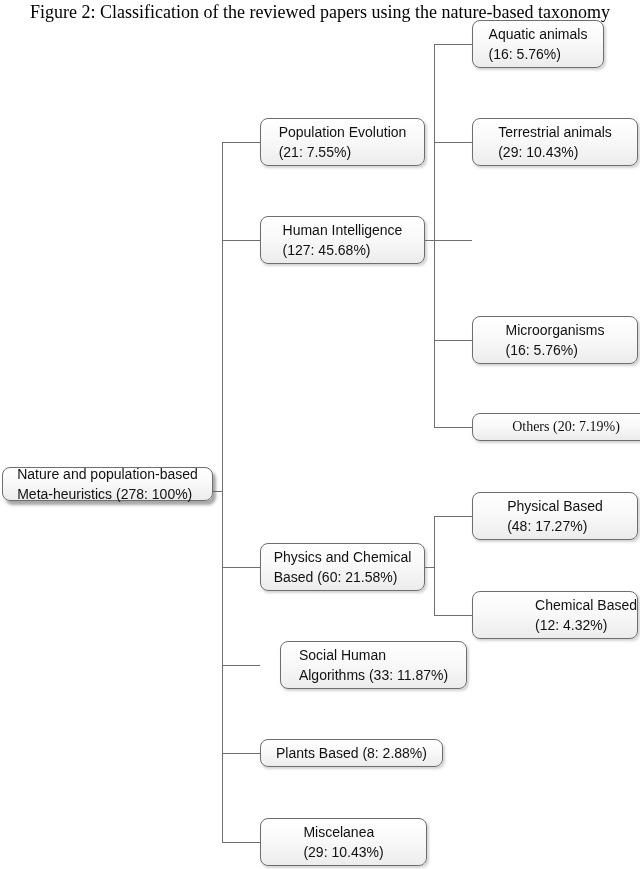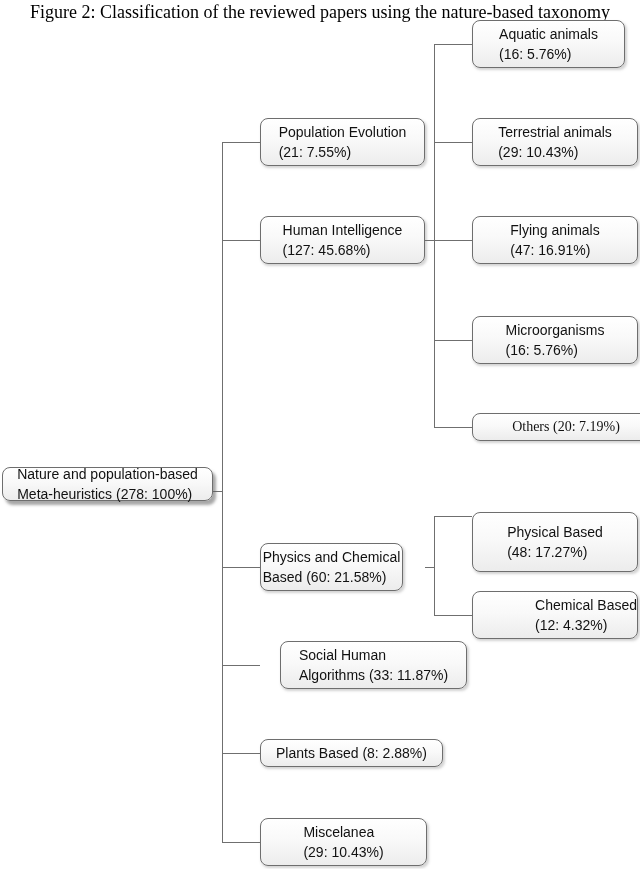--- a/index.html
+++ b/index.html
@@ -31,30 +31,30 @@
     font-size:14px;
     line-height:20.5px;
     color:#111;
     white-space:nowrap;
   }
   .node .txt{text-align:left;}
   .node .l{display:block;}
   .n-root{left:2px;top:467px;width:211px;height:34px;box-shadow:3px 4px 3px rgba(95,95,95,0.55);}
   .n-pop        {left:260px;top:118px;width:165px;height:48px;}
   .n-swarm      {left:260px;top:216px;width:165px;height:48px;}
-  .n-physchem   {left:260px;top:543px;width:143px;height:48px;}
+  .n-physchem   {left:260px;top:543px;width:165px;height:48px;}
   .n-social     {left:260px;top:641px;width:187px;height:48px;margin-left:20px;}
   .n-plants     {left:260px;top:739px;width:183px;height:28px;}
   .n-misc       {left:260px;top:818px;width:167px;height:48px;}
-  .n-aquatic    {left:472px;top:20px; width:153px;height:48px;}
+  .n-aquatic    {left:472px;top:20px; width:132px;height:48px;}
   .n-terrestrial{left:472px;top:118px;width:166px;height:48px;}
   .n-flying     {left:472px;top:216px;width:166px;height:48px;}
   .n-micro      {left:472px;top:316px;width:166px;height:48px;}
   .n-others     {left:472px;top:413px;width:188px;height:28px;font-family:Liberation Serif, serif;}
-  .n-physical   {left:472px;top:492px;width:166px;height:60px;margin-top:20px;}
+  .n-physical   {left:472px;top:492px;width:166px;height:48px;}
   .n-chemical   {left:472px;top:591px;width:166px;height:48px;justify-content:flex-end;}
   .h{position:absolute;height:1px;background:#6f6f6f;}
   .v{position:absolute;width:1px;background:#6f6f6f;}
   
   .ln-root-h  {left:213px;top:491px;width:9px;}
   .ln-trunk1  {left:222px;top:142px;height:701px;}
   .st1-pop    {left:222px;top:142px;width:38px;}
   .st1-swarm  {left:222px;top:240px;width:38px;}
   .st1-phys   {left:222px;top:567px;width:38px;}
   .st1-social {left:222px;top:665px;width:38px;}
@@ -158,26 +158,20 @@
     </div>
   </div>
 
   <div class="node n-terrestrial">
     <div class="txt">
       <span class="l">Terrestrial animals</span>
       <span class="l">(29: 10.43%)</span>
     </div>
   </div>
 
-  <div class="node n-flying">
-    <div class="txt">
-      <span class="l">Flying animals</span>
-      <span class="l">(47: 16.91%)</span>
-    </div>
-  </div>
 
   <div class="node n-micro">
     <div class="txt">
       <span class="l">Microorganisms</span>
       <span class="l">(16: 5.76%)</span>
     </div>
   </div>
 
   <div class="node n-others">
     <div class="txt">

